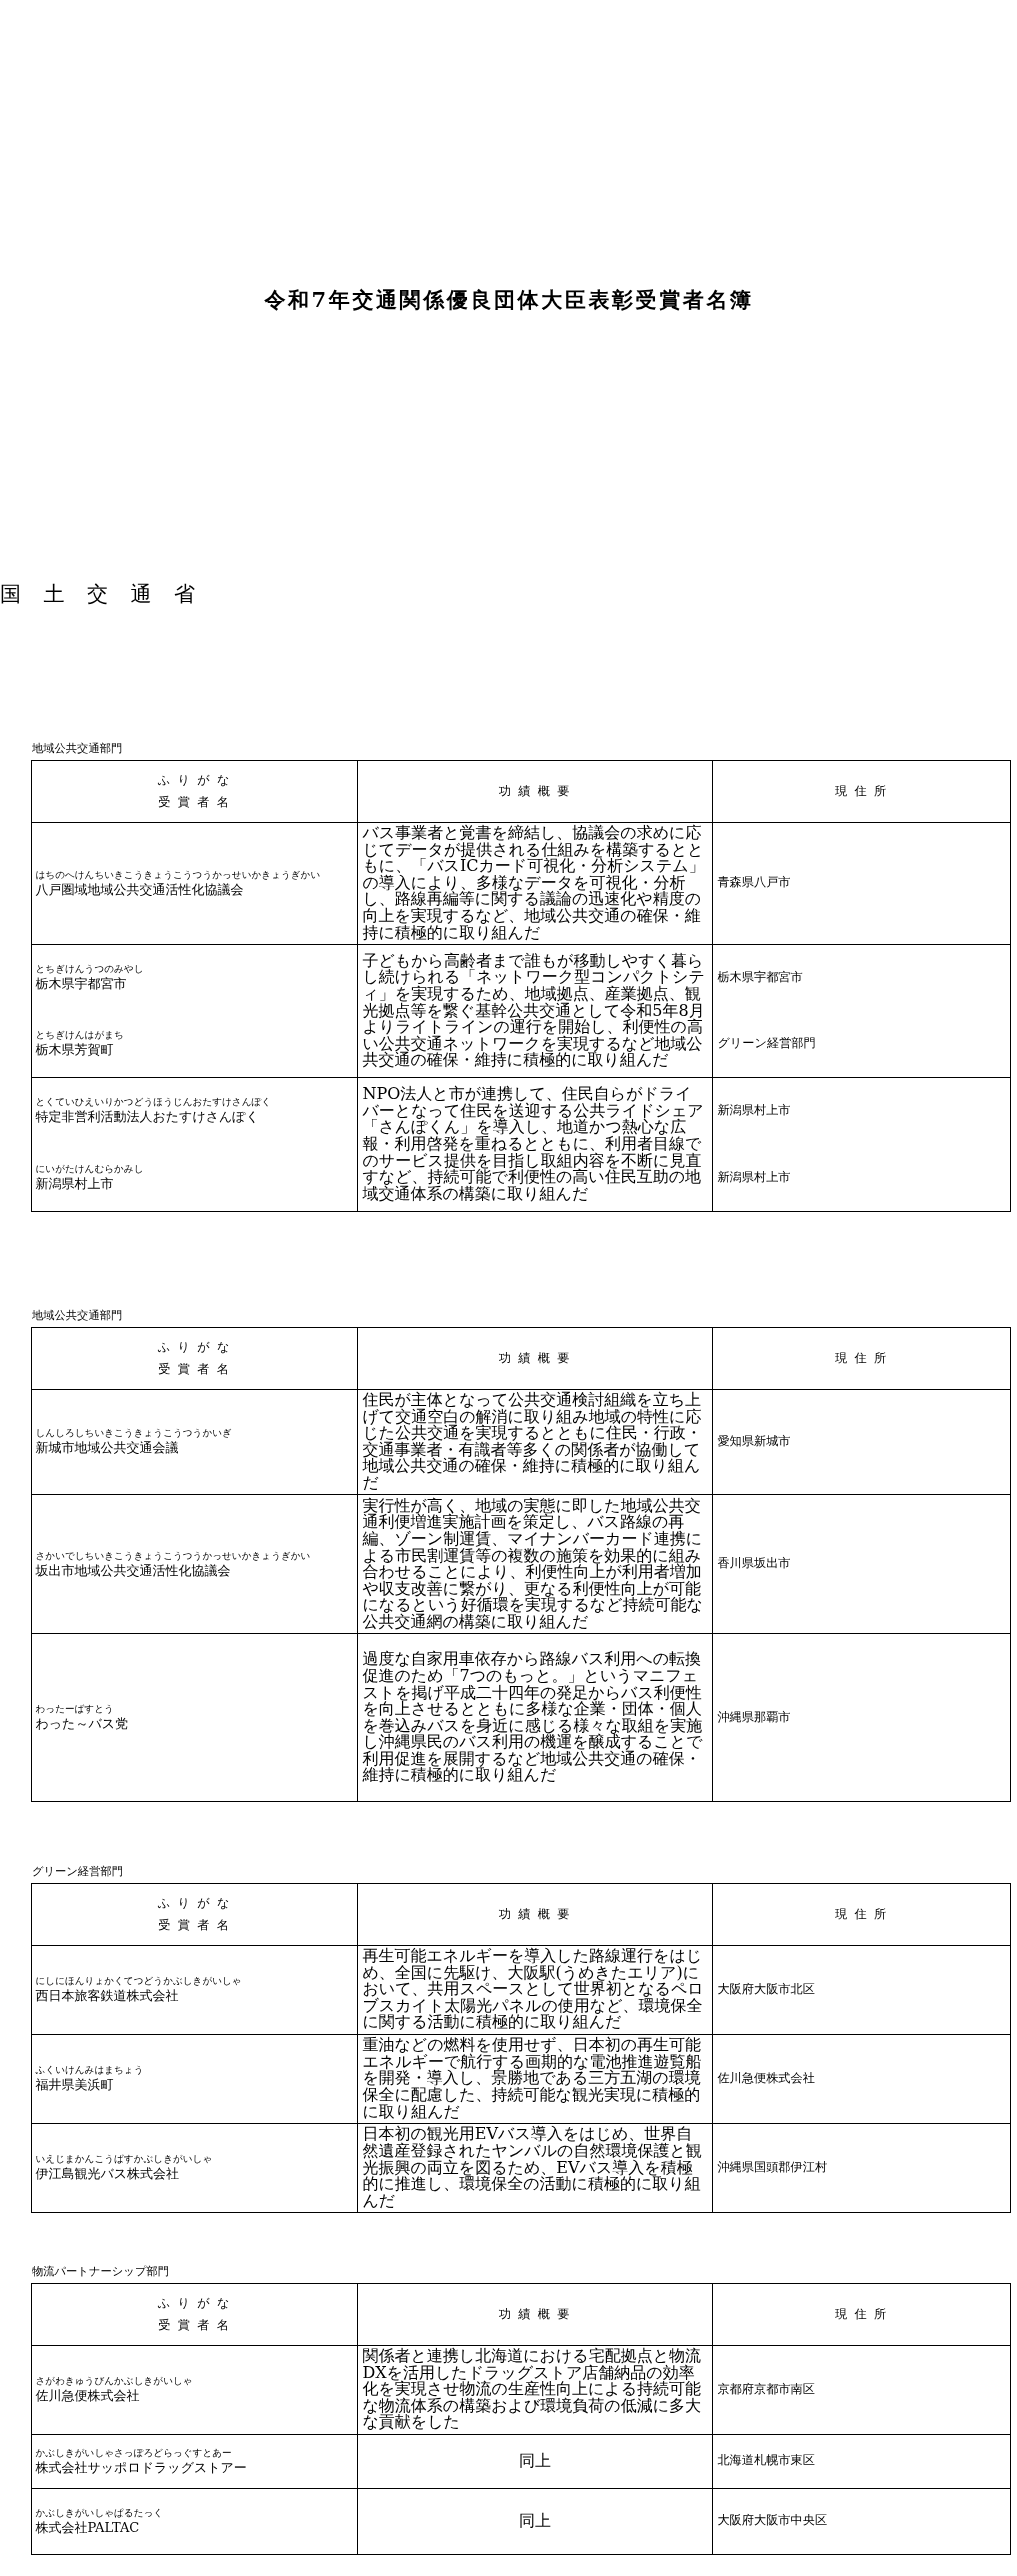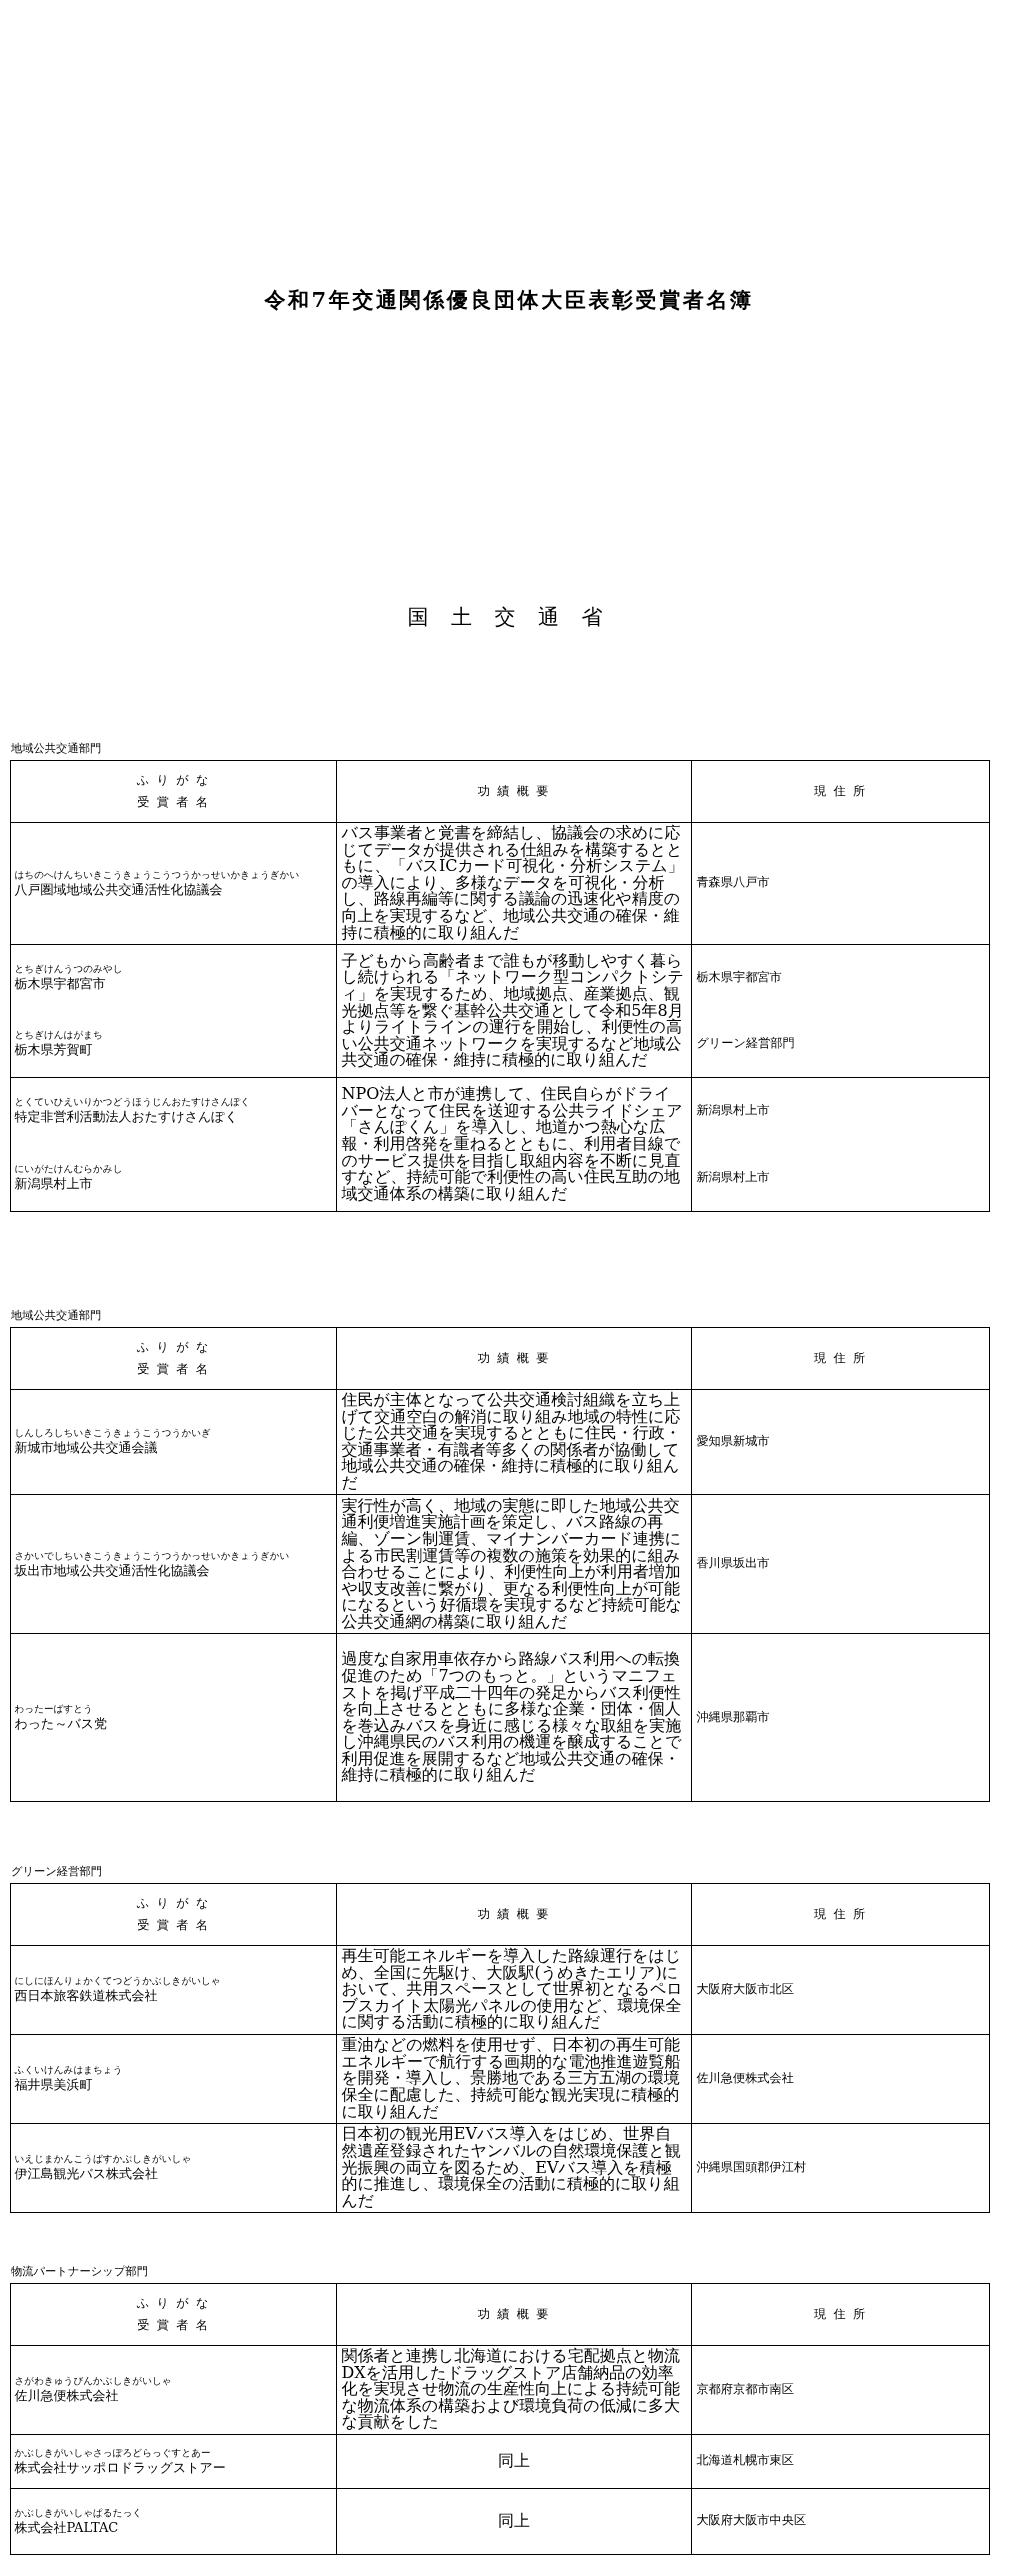--- a/index.html
+++ b/index.html
@@ -6,24 +6,24 @@
   .page {
     position:relative; width:1018px; height:2576px; background:#fff;
     font-family:"DejaVu Serif","Liberation Serif",serif; color:#000;
     overflow:hidden;
   }
   .doc-title {
     position:absolute; top:286px; left:0; width:100%;
     text-align:center; font-size:21px; font-weight:bold; letter-spacing:2.6px;
   }
   .ministry {
-    position:absolute; top:603px; left:0; width:100%;
-    text-align:center; font-size:21px; letter-spacing:7.9px;
+    position:absolute; top:580px; left:0; width:100%;
+    text-align:left; font-size:21px; letter-spacing:7.9px;
   }
-  .section { position:absolute; left:10px; width:979px; }
+  .section { position:absolute; left:31px; width:979px; }
   .section-label { font-size:11.3px; line-height:14px; margin:0 0 3.5px 0.9px; }
   table.awards { border-collapse:collapse; table-layout:fixed; width:979px; background:#fff; }
   table.awards col.c1 { width:326px; }
   table.awards col.c2 { width:355px; }
   table.awards col.c3 { width:298px; }
   table.awards th, table.awards td {
     border:1.7px solid #000; padding:0; vertical-align:middle; overflow:hidden;
   }
   table.awards th { font-weight:normal; font-size:12.2px; text-align:center; height:61px; }
   .hline { line-height:22px; letter-spacing:1.7px; }

